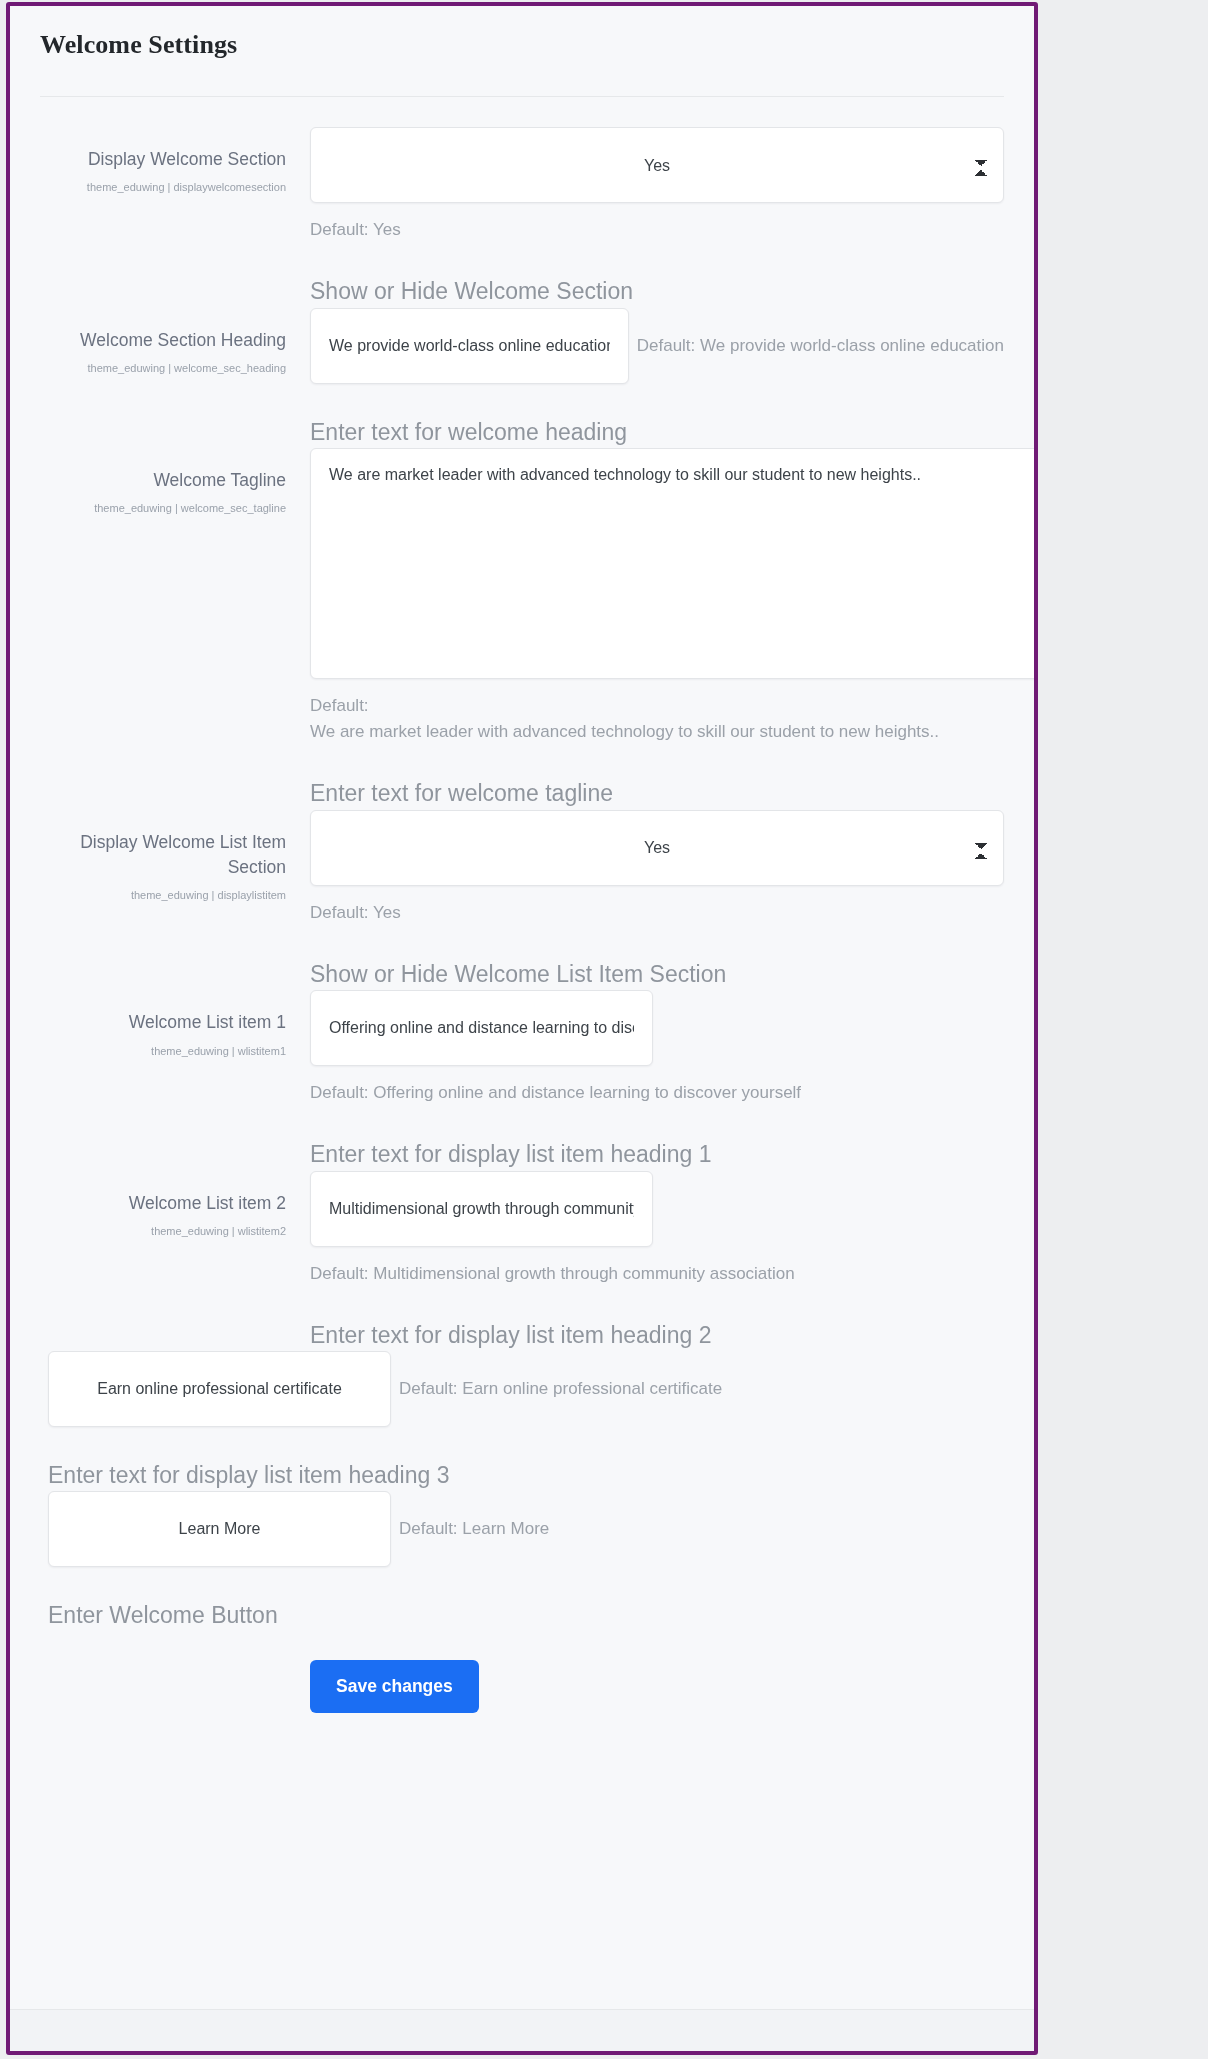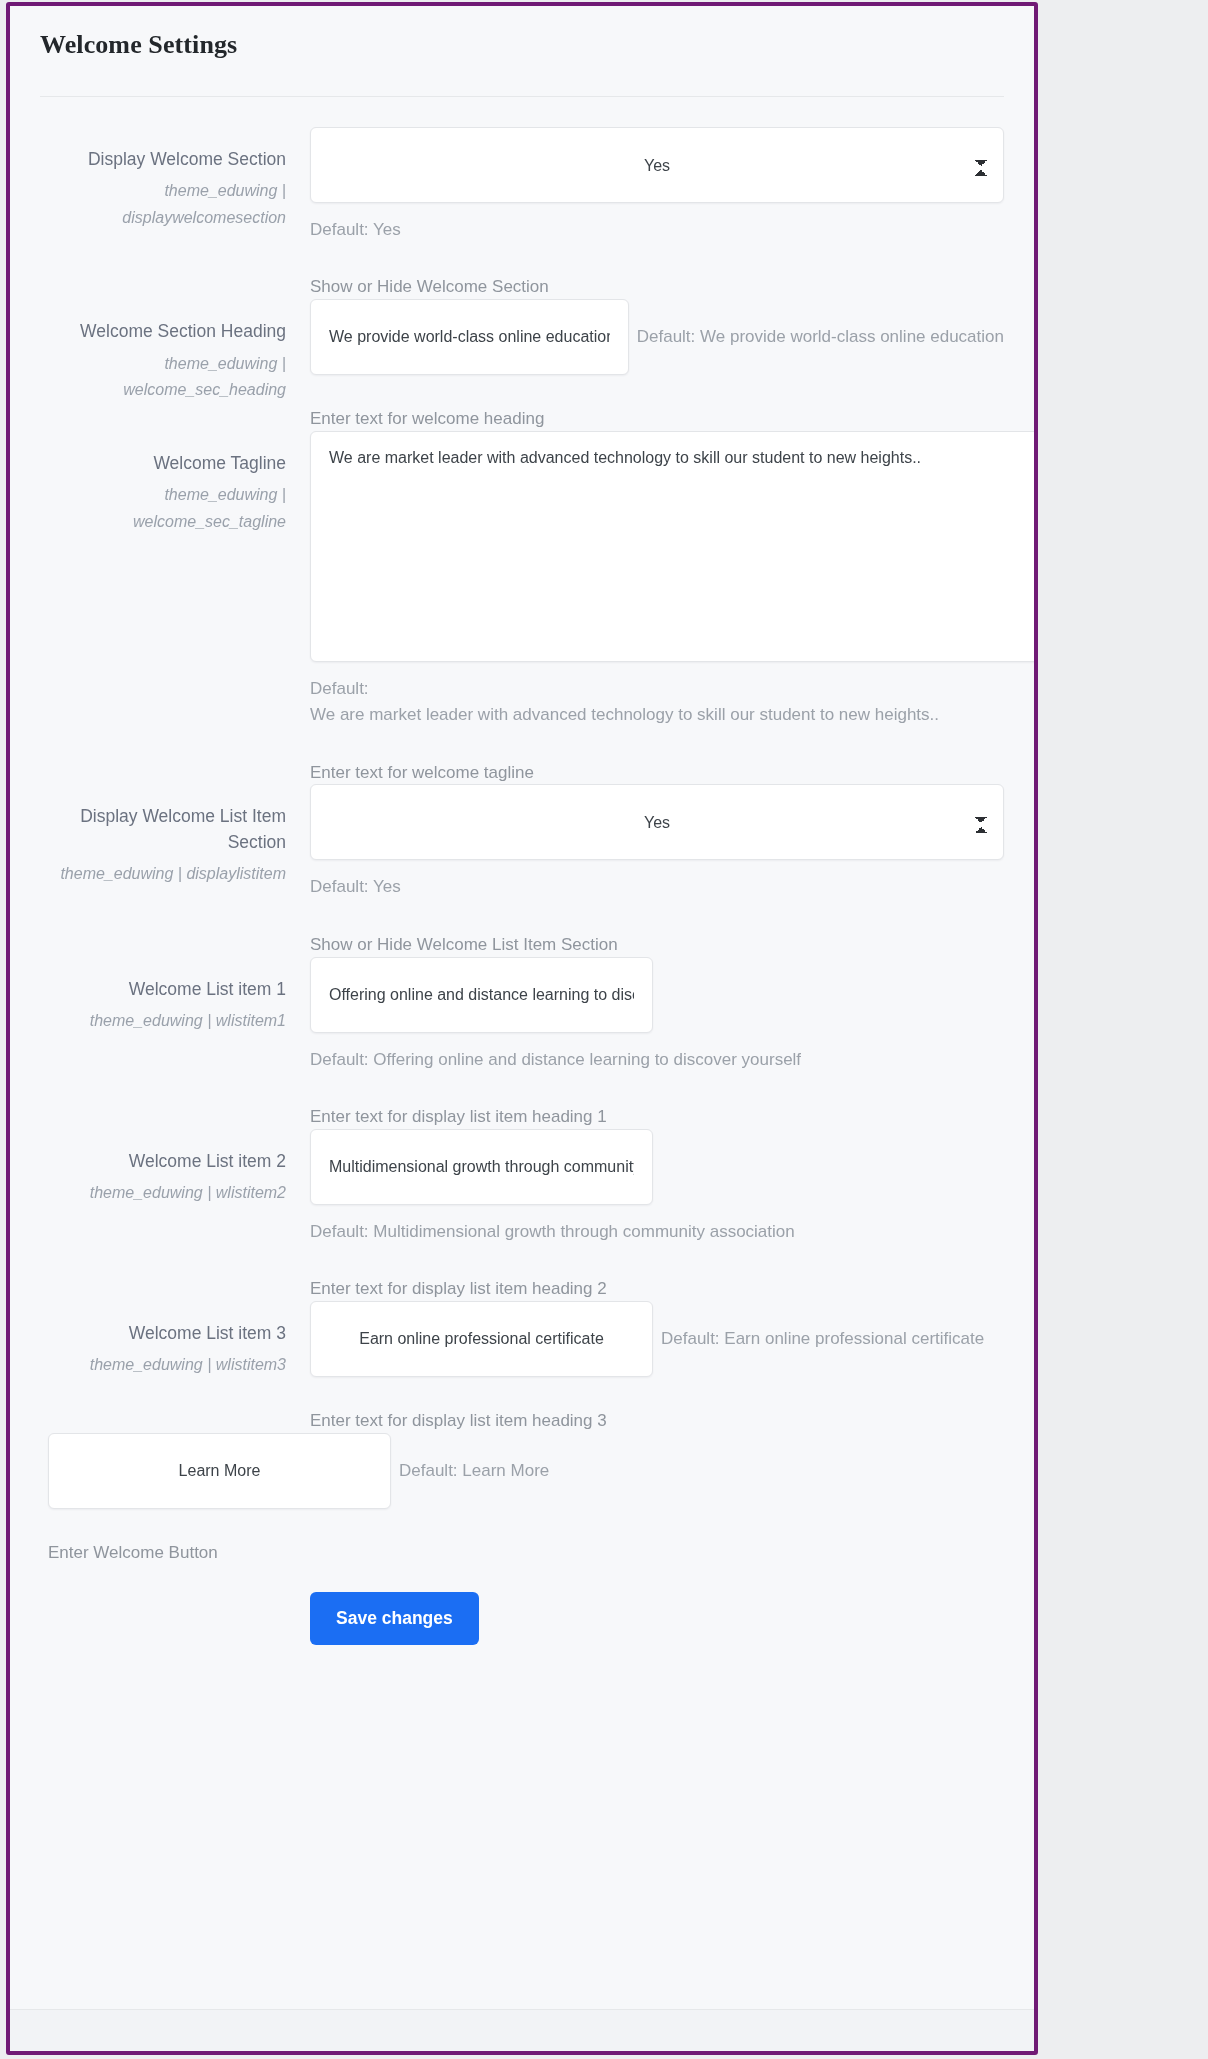--- a/index.html
+++ b/index.html
@@ -55,27 +55,26 @@
     padding-right: 16px;
   }
   .field-label {
     font-size: 17.5px;
     color: #6b7280;
     line-height: 1.45;
     font-weight: 400;
     display: block;
   }
   .field-key {
-    font-size: 16px;
+    font-size: 11px;
     color: #9aa1ab;
     line-height: 1.65;
     display: block;
     margin-top: 6px;
     word-break: break-word;
-    font-style: italic;
   }
 
   .control-col {
     flex: 1 1 auto;
     padding-left: 8px;
     min-width: 0;
   }
 
   .control-line {
     display: flex;
@@ -134,21 +133,21 @@
     white-space: nowrap;
   }
   .default-below {
     font-size: 17px;
     color: #9ba1a9;
     margin-top: 14px;
     line-height: 1.55;
   }
   .default-below .d-line { display: block; }
   .hint {
-    font-size: 17px;
+    font-size: 23px;
     color: #8f959d;
     margin-top: 32px;
     line-height: 1.4;
   }
 
   .save-row { padding-left: 270px; margin-top: 28px; }
   .save-btn {
     background: #1b6ef3;
     color: #ffffff;
     border: none;
@@ -271,24 +270,20 @@
           <input class="ctrl-input" type="text" value="Multidimensional growth through community association" style="">
         </div>
         <div class="default-below">
           <span class="d-line">Default: Multidimensional growth through community association</span>
         </div>
         <div class="hint">Enter text for display list item heading 2</div>
       </div>
     </div>
 
     <div class="field-row">
-      <div class="label-col">
-        <span class="field-label">Welcome List item 3</span>
-        <span class="field-key">theme_eduwing | wlistitem3</span>
-      </div>
       <div class="control-col">
         <div class="control-line">
           <input class="ctrl-input" type="text" value="Earn online professional certificate" style="">
           <span class="default-inline">Default: Earn online professional certificate</span>
         </div>
         <div class="hint">Enter text for display list item heading 3</div>
       </div>
     </div>
 
     <div class="field-row">

